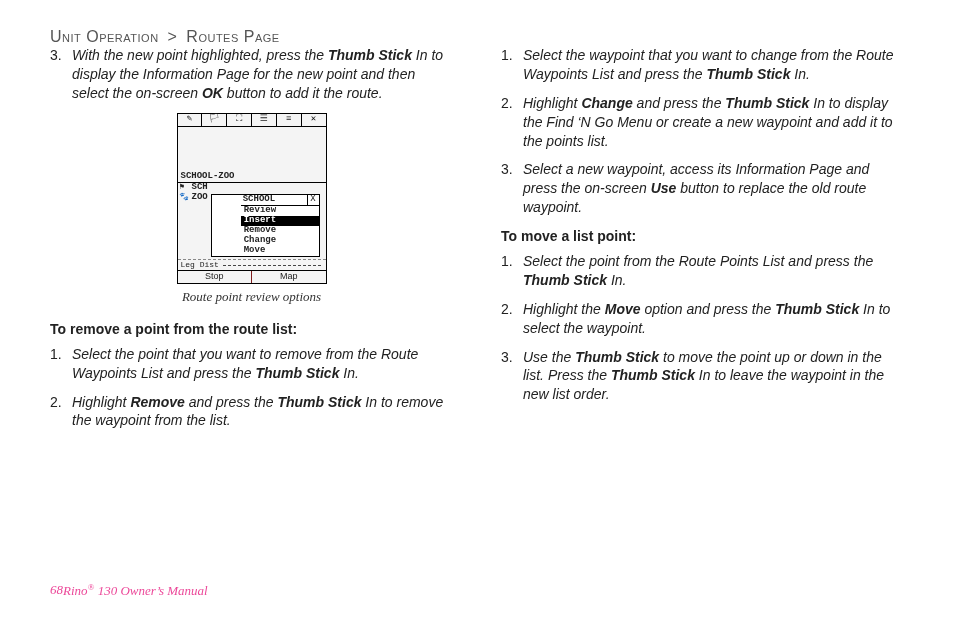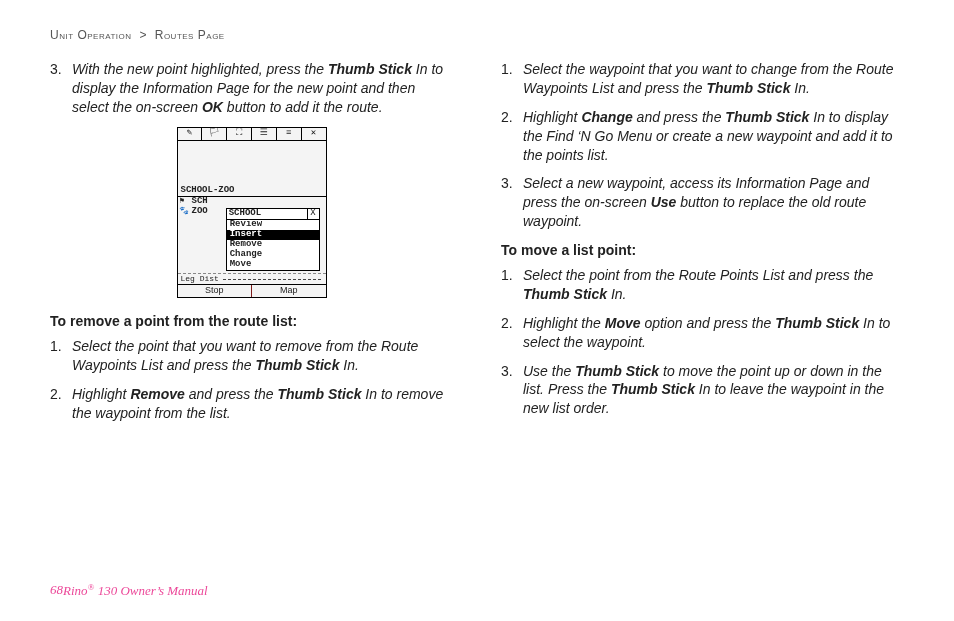--- a/index.html
+++ b/index.html
@@ -5,25 +5,24 @@
   * { box-sizing: border-box; margin: 0; padding: 0; }
   html, body { width: 954px; height: 621px; }
   body {
     font-family: Arial, Helvetica, sans-serif;
     color: #222;
     background: #fff;
     position: relative;
     padding: 28px 50px 30px 50px;
   }
   .breadcrumb {
-    font-size: 12px;
+    font-size: 16px;
     color: #555;
     font-variant: small-caps;
     letter-spacing: 0.5px;
-    margin-bottom: 18px;
   }
   .breadcrumb .sep { margin: 0 4px; }
   .columns {
     display: flex;
     gap: 48px;
   }
   .col {
     flex: 1;
     font-size: 14px;
     line-height: 1.35;
@@ -194,41 +193,42 @@
           <div class="cell">✕</div>
         </div>
         <div class="title">SCHOOL-ZOO</div>
         <div class="row">
           <span class="icon">⚑</span>
           <span class="lab">SCH</span>
         </div>
         <div class="row">
           <span class="icon">🐾</span>
           <span class="lab">ZOO</span>
-          <div class="menu-box" style="margin-left:16px; flex:1;">
+          <div class="menu-box" style="margin-left:1px; flex:1;padding-left:29px;">
             <div class="menu-head">
               <span class="mt">SCHOOL</span>
               <span class="mx">X</span>
             </div>
             <div class="mi">Review</div>
             <div class="mi sel">Insert</div>
             <div class="mi">Remove</div>
             <div class="mi">Change</div>
             <div class="mi">Move</div>
           </div>
         </div>
         <div class="legdist">
           <span>Leg Dist</span>
           <span class="dash"></span>
         </div>
         <div class="footer">
           <div class="fbtn">Stop</div>
           <div class="fbtn">Map</div>
         </div>
       </div>
+      <div class="figure-caption">Route point review options</div>
     </div>
 
     <div class="section-head">To remove a point from the route list:</div>
     <ol>
       <li>
         <span class="num">1.</span>
         <span class="body">
           <span>Select the point that you want to remove from the Route Waypoints List and press the </span><span class="bold">Thumb Stick</span><span> In.</span>
         </span>
       </li>

